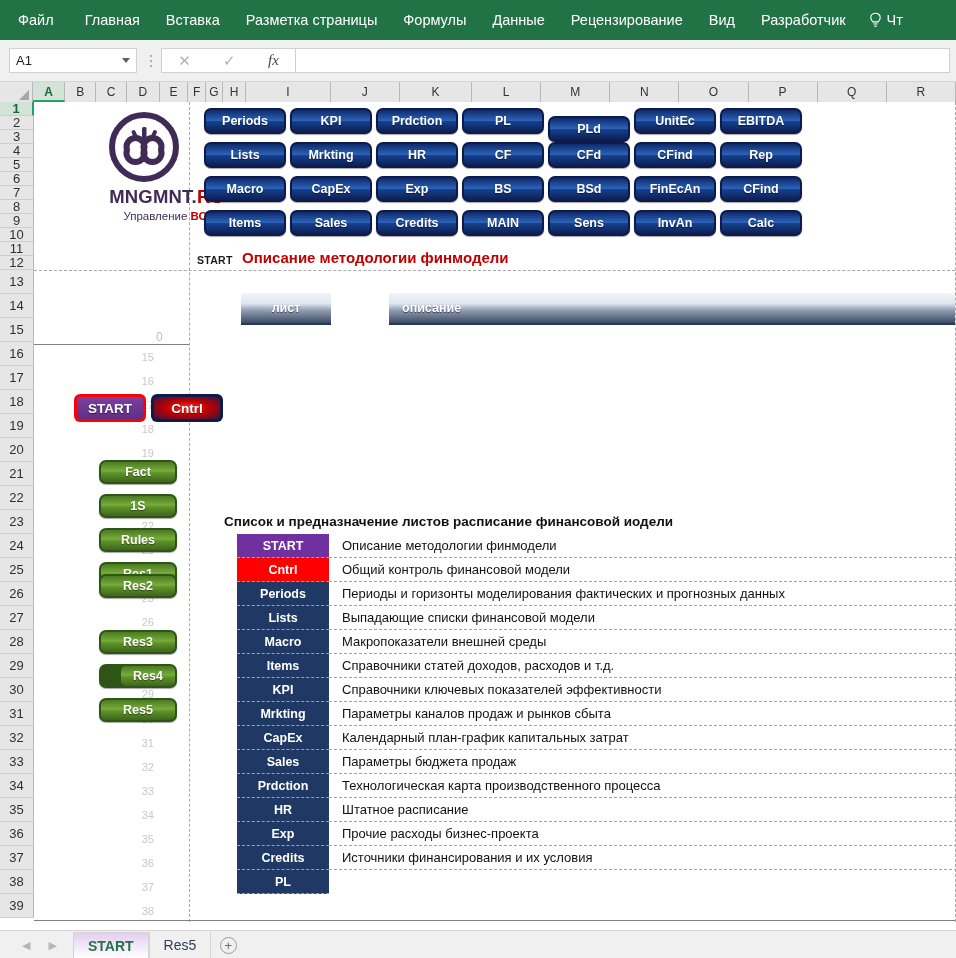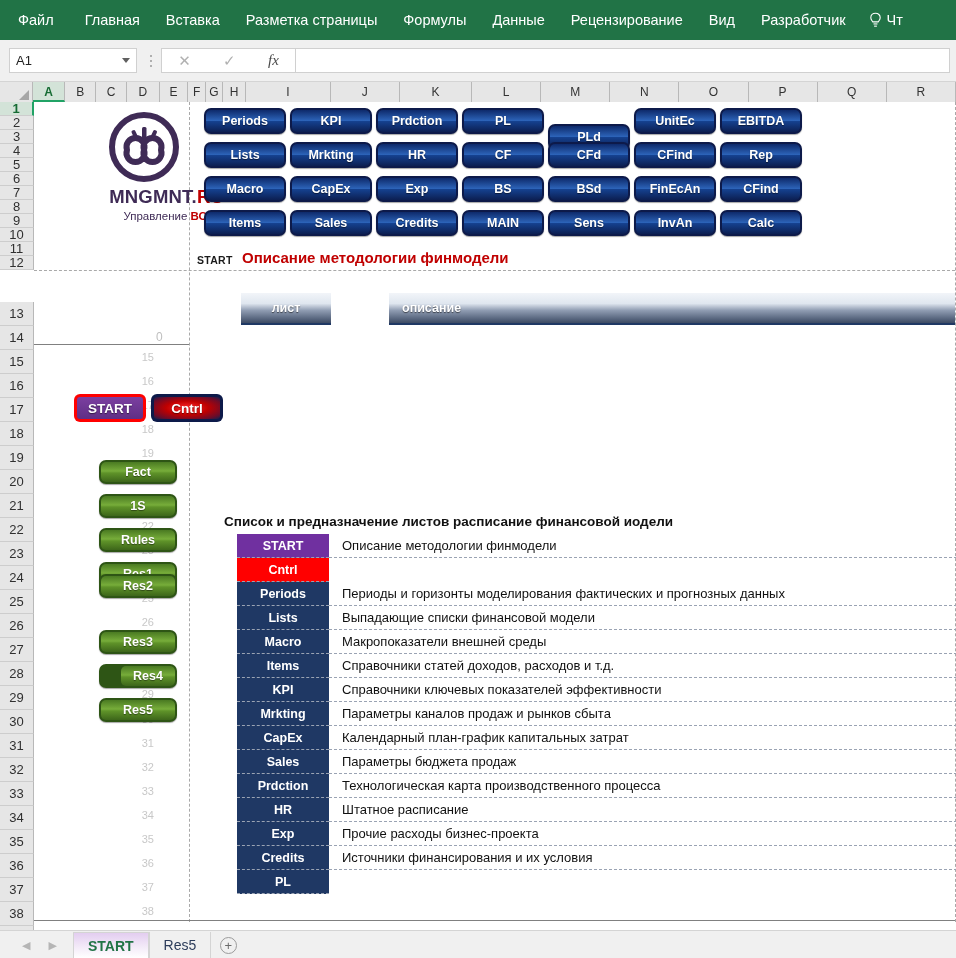--- a/index.html
+++ b/index.html
@@ -326,21 +326,21 @@
       <div class="rh" style="height: 14px; line-height: 13px;">3</div>
       <div class="rh" style="height: 14px; line-height: 13px;">4</div>
       <div class="rh" style="height: 14px; line-height: 13px;">5</div>
       <div class="rh" style="height: 14px; line-height: 13px;">6</div>
       <div class="rh" style="height: 14px; line-height: 13px;">7</div>
       <div class="rh" style="height: 14px; line-height: 13px;">8</div>
       <div class="rh" style="height: 14px; line-height: 13px;">9</div>
       <div class="rh" style="height: 14px; line-height: 13px;">10</div>
       <div class="rh" style="height: 14px; line-height: 13px;">11</div>
       <div class="rh" style="height: 14px; line-height: 13px;">12</div>
-      <div class="rh" style="height: 24px; line-height: 23px; margin-top: 32px;">13</div>
+      <div class="rh" style="height: 24px; line-height: 23px;">13</div>
       <div class="rh" style="height: 24px; line-height: 23px;">14</div>
       <div class="rh" style="height: 24px; line-height: 23px;">15</div>
       <div class="rh" style="height: 24px; line-height: 23px;">16</div>
       <div class="rh" style="height: 24px; line-height: 23px;">17</div>
       <div class="rh" style="height: 24px; line-height: 23px;">18</div>
       <div class="rh" style="height: 24px; line-height: 23px;">19</div>
       <div class="rh" style="height: 24px; line-height: 23px;">20</div>
       <div class="rh" style="height: 24px; line-height: 23px;">21</div>
       <div class="rh" style="height: 24px; line-height: 23px;">22</div>
       <div class="rh" style="height: 24px; line-height: 23px;">23</div>
@@ -421,21 +421,21 @@
         </div>
         <div class="navbtn" style="left: 86px; top: 0px;">
           <div class="inner">KPI</div>
         </div>
         <div class="navbtn" style="left: 172px; top: 0px;">
           <div class="inner">Prdction</div>
         </div>
         <div class="navbtn" style="left: 258px; top: 0px;">
           <div class="inner">PL</div>
         </div>
-        <div class="navbtn" style="left: 344px; top: 16px;">
+        <div class="navbtn" style="left: 344px; top: 8px;">
           <div class="inner">PLd</div>
         </div>
         <div class="navbtn" style="left: 430px; top: 0px;">
           <div class="inner">UnitEc</div>
         </div>
         <div class="navbtn" style="left: 516px; top: 0px;">
           <div class="inner">EBITDA</div>
         </div>
         <div class="navbtn" style="left: 0px; top: 34px;">
           <div class="inner">Lists</div>
@@ -548,20 +548,21 @@
 
     <div class="blacktitle" style="left:190px; top:412px;">Список и предназначение листов расписание финансовой иодели</div>
 
     <div id="listtable">
         <div class="lrow">
           <div class="lname purple">START</div>
           <div class="ldesc">Описание методологии финмодели</div>
         </div>
         <div class="lrow">
           <div class="lname red">Cntrl</div>
+          <div class="ldesc">Общий контроль финансовой модели</div>
         </div>
         <div class="lrow">
           <div class="lname">Periods</div>
           <div class="ldesc">Периоды и горизонты моделирования фактических и прогнозных данных</div>
         </div>
         <div class="lrow">
           <div class="lname">Lists</div>
           <div class="ldesc">Выпадающие списки финансовой модели</div>
         </div>
         <div class="lrow">

